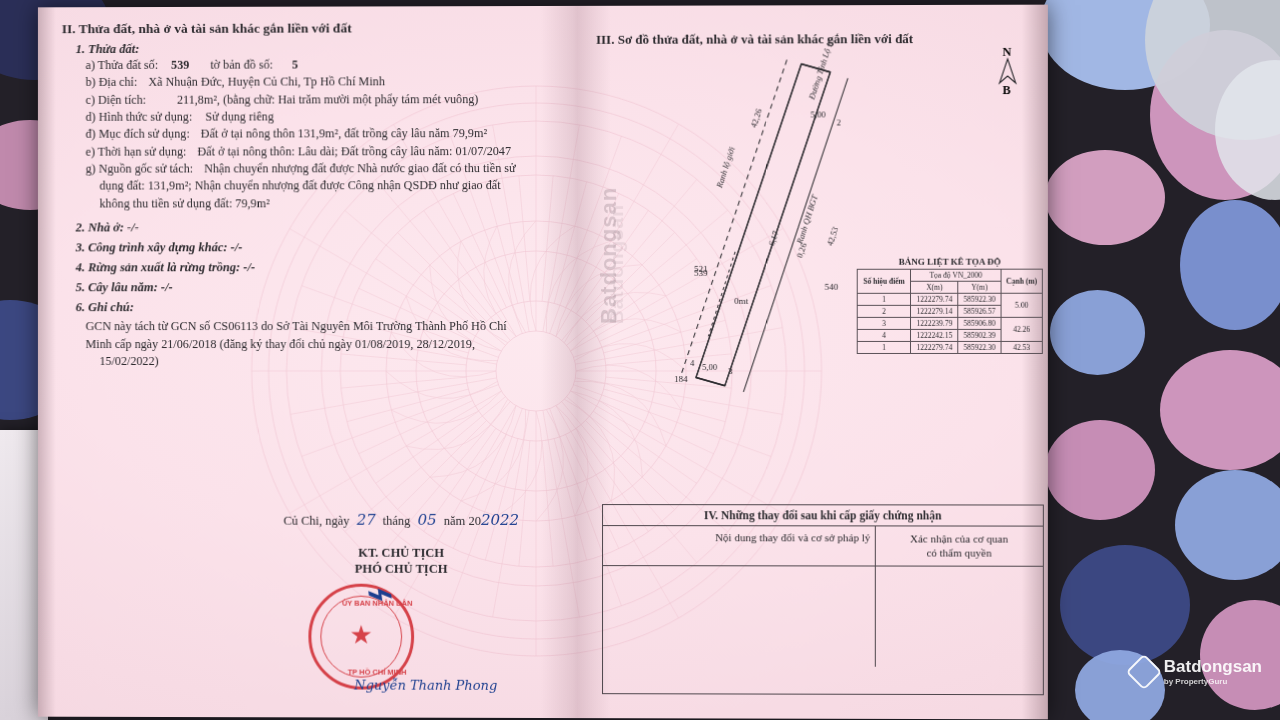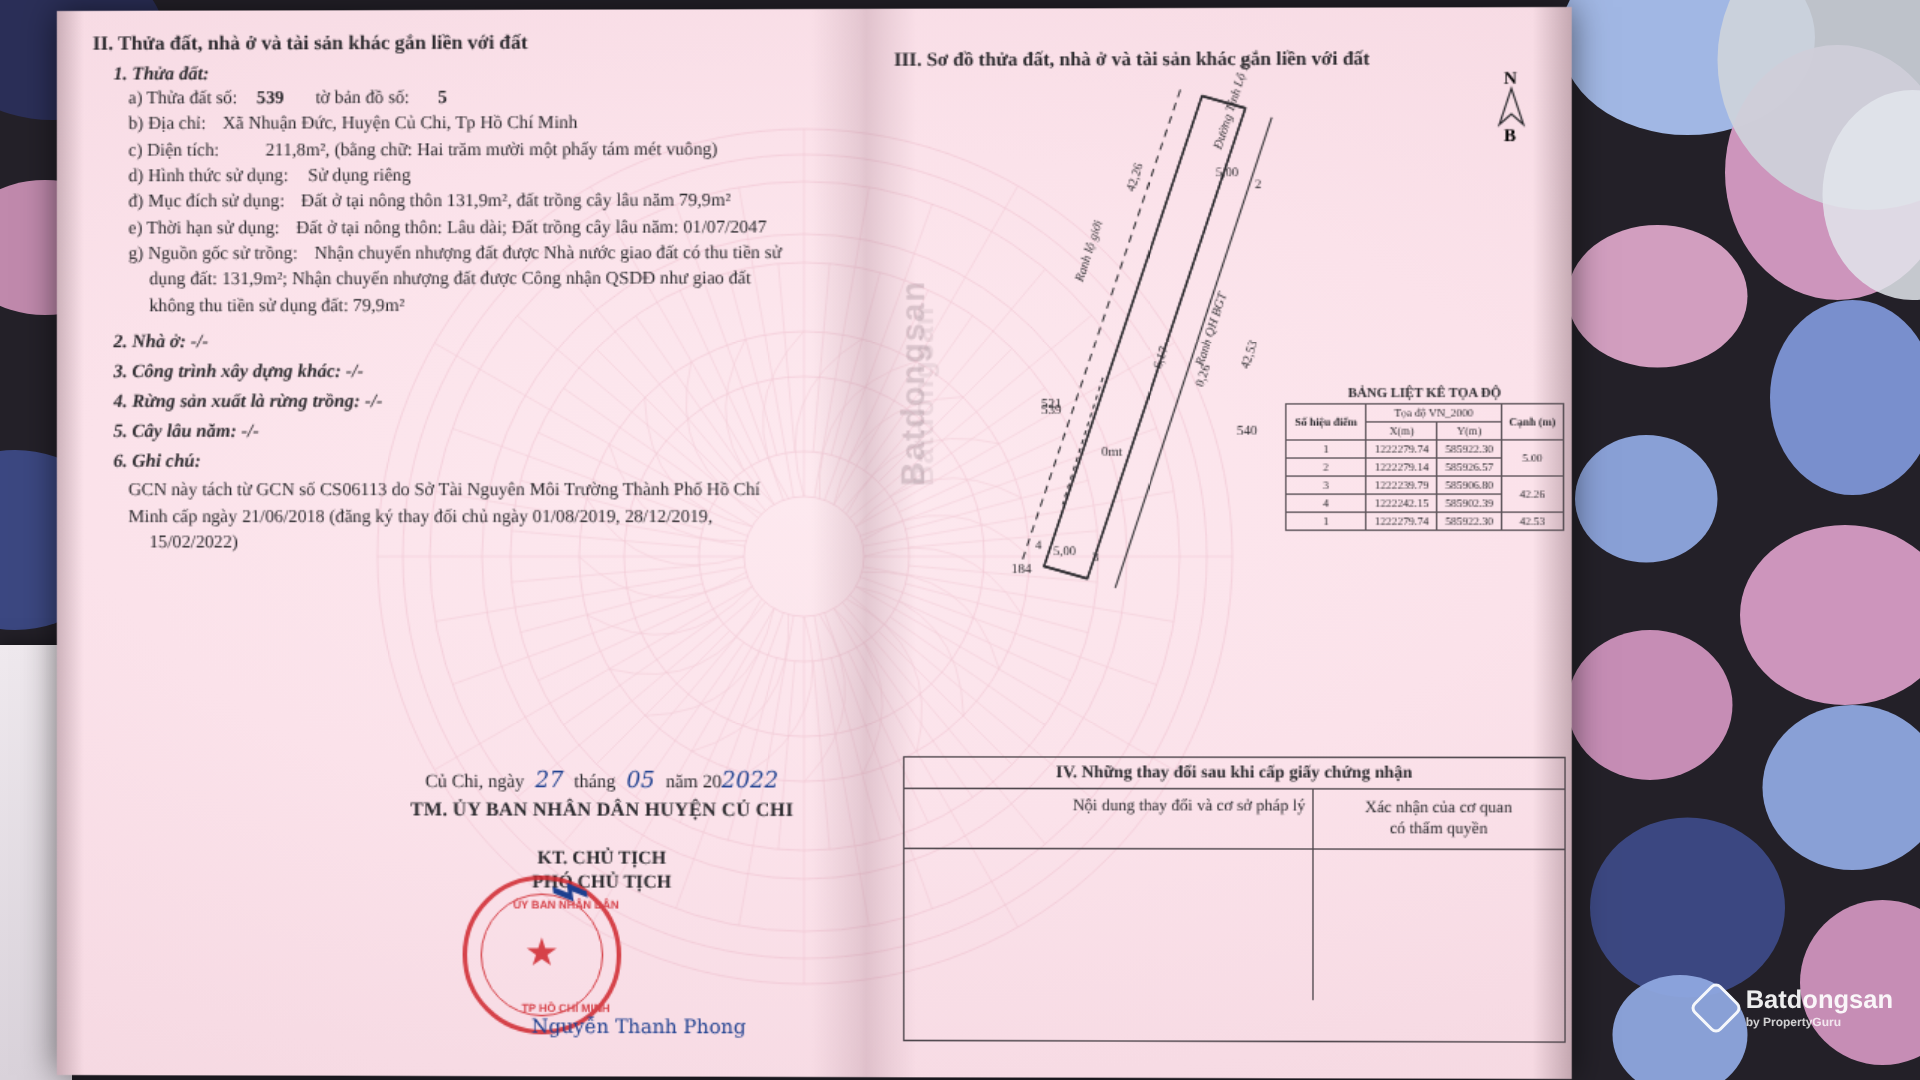--- a/index.html
+++ b/index.html
@@ -79,21 +79,21 @@
   }
   #seal .inner { position:absolute; inset:9px; border:1px solid #d0272e; border-radius:50%; }
   #seal .star { position:absolute; left:50%; top:50%; transform:translate(-50%,-54%); font-size:26px; line-height:1;}
   #seal .arc-top, #seal .arc-bot {
     position:absolute; left:16px; width:100%; text-align:center; font-size:7.5px; font-weight:700;
     font-family:"Liberation Sans", sans-serif;
   }
   #seal .arc-top { top:12px; }
   #seal .arc-bot { bottom:10px; }
   #sig-scribble { position:absolute; left:330px; top:560px; color:#1d3f8f; font-size:46px; font-family:"DejaVu Serif",serif; transform:rotate(-8deg); }
-  #sig-name { position:absolute; left:318px; top:672px; color:#1d3f8f; font-size:13px; font-family:"DejaVu Serif", serif; }
+  #sig-name { position:absolute; left:318px; top:672px; color:#1d3f8f; font-style:italic; font-size:13px; font-family:"DejaVu Serif", serif; }
 
   
   #right-col { position:absolute; left:560px; top:26px; width:440px; color:#2c2a2e; }
   #sec3-title { font-weight:700; font-size:13px; }
 
   
   #map { position:absolute; left:560px; top:50px; width:330px; height:340px; }
   .mlabel { position:absolute; font-size:8.5px; color:#2b2a2e; font-family:"Liberation Serif",serif; white-space:nowrap;}
   #northN { position:absolute; left:965px; top:40px; font-size:12px; font-weight:700;}
   #northB { position:absolute; left:965px; top:78px; font-size:12px; font-weight:700;}
@@ -320,21 +320,21 @@
       <span>đ) Mục đích sử dụng:</span>
       <span style="padding-left:8px;">Đất ở tại nông thôn 131,9m², đất trồng cây lâu năm 79,9m²</span>
     </div>
 
     <div class="row">
       <span>e) Thời hạn sử dụng:</span>
       <span style="padding-left:8px;">Đất ở tại nông thôn: Lâu dài; Đất trồng cây lâu năm: 01/07/2047</span>
     </div>
 
     <div class="row">
-      <span>g) Nguồn gốc sử trồng:</span>
+      <span>g) Nguồn gốc sử tách:</span>
       <span style="padding-left:8px;">Nhận chuyển nhượng đất được Nhà nước giao đất có thu tiền sử</span>
     </div>
     <div class="row indent2">dụng đất: 131,9m²; Nhận chuyển nhượng đất được Công nhận QSDĐ như giao đất</div>
     <div class="row indent2">không thu tiền sử dụng đất: 79,9m²</div>
 
     <div class="lv1" style="margin-top:8px;">2. Nhà ở: -/-</div>
     <div class="lv1">3. Công trình xây dựng khác: -/-</div>
     <div class="lv1">4. Rừng sản xuất là rừng trồng: -/-</div>
     <div class="lv1">5. Cây lâu năm: -/-</div>
     <div class="lv1">6. Ghi chú:</div>
@@ -346,21 +346,20 @@
 
   <div id="sign">
     <div class="l1">
       <span>Củ Chi, ngày</span>
       <span class="hw" style="font-size:15px;padding:0 4px;">27</span>
       <span>tháng</span>
       <span class="hw" style="font-size:15px;padding:0 4px;">05</span>
       <span>năm</span>
       <span> 20</span><span class="hw" style="font-size:15px;">2022</span>
     </div>
-    <div class="l2">TM. ỦY BAN NHÂN DÂN HUYỆN CỦ CHI</div>
     <div class="l3">KT. CHỦ TỊCH</div>
     <div class="l4">PHÓ CHỦ TỊCH</div>
   </div>
 
   <div id="seal">
     <div class="inner"></div>
     <div class="arc-top">ỦY BAN NHÂN DÂN</div>
     <div class="star">★</div>
     <div class="arc-bot">TP HỒ CHÍ MINH</div>
   </div>

